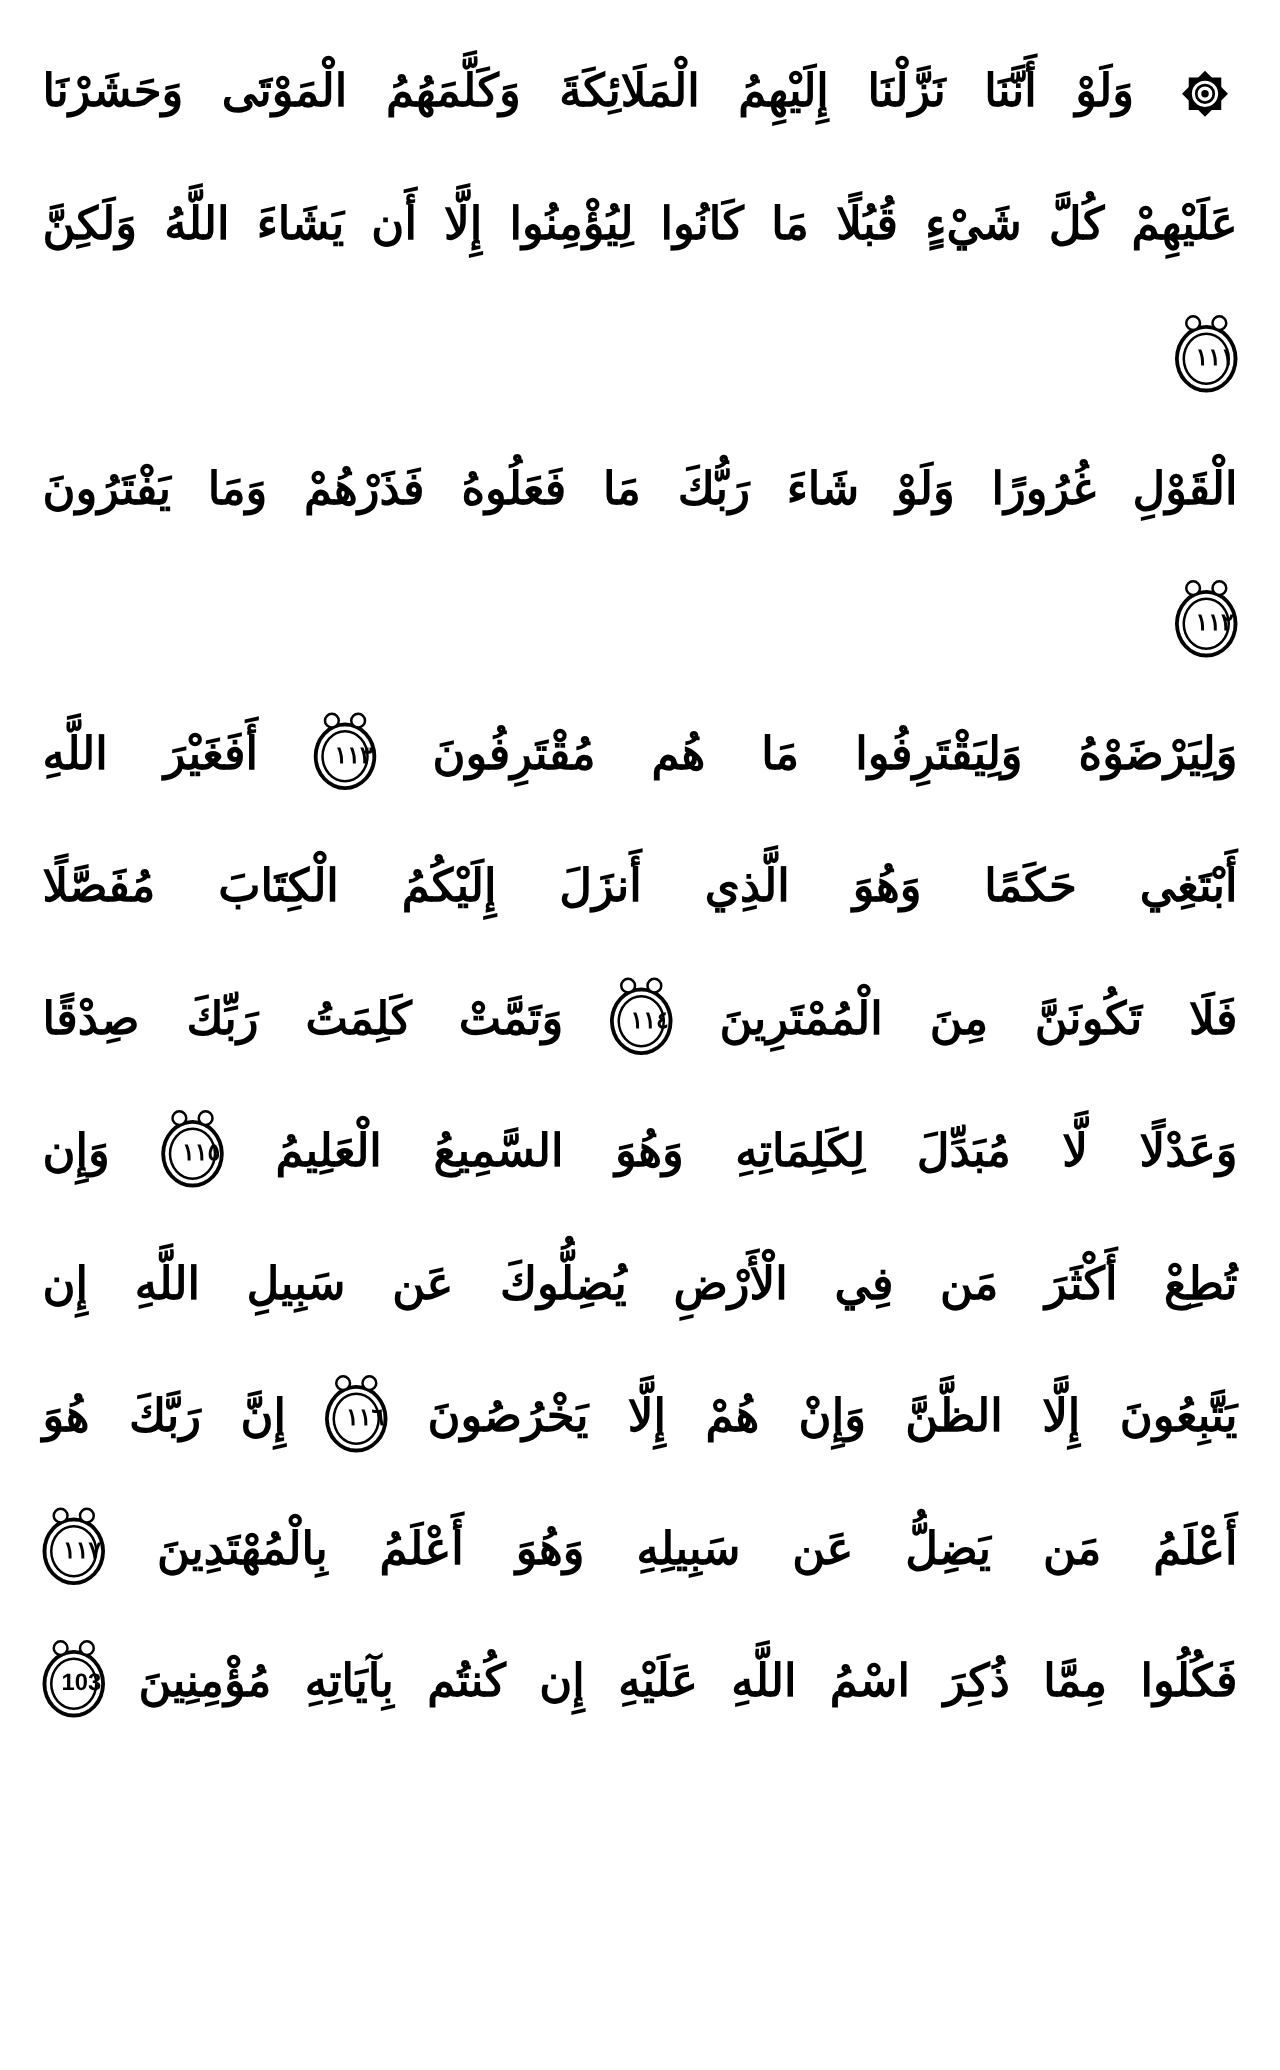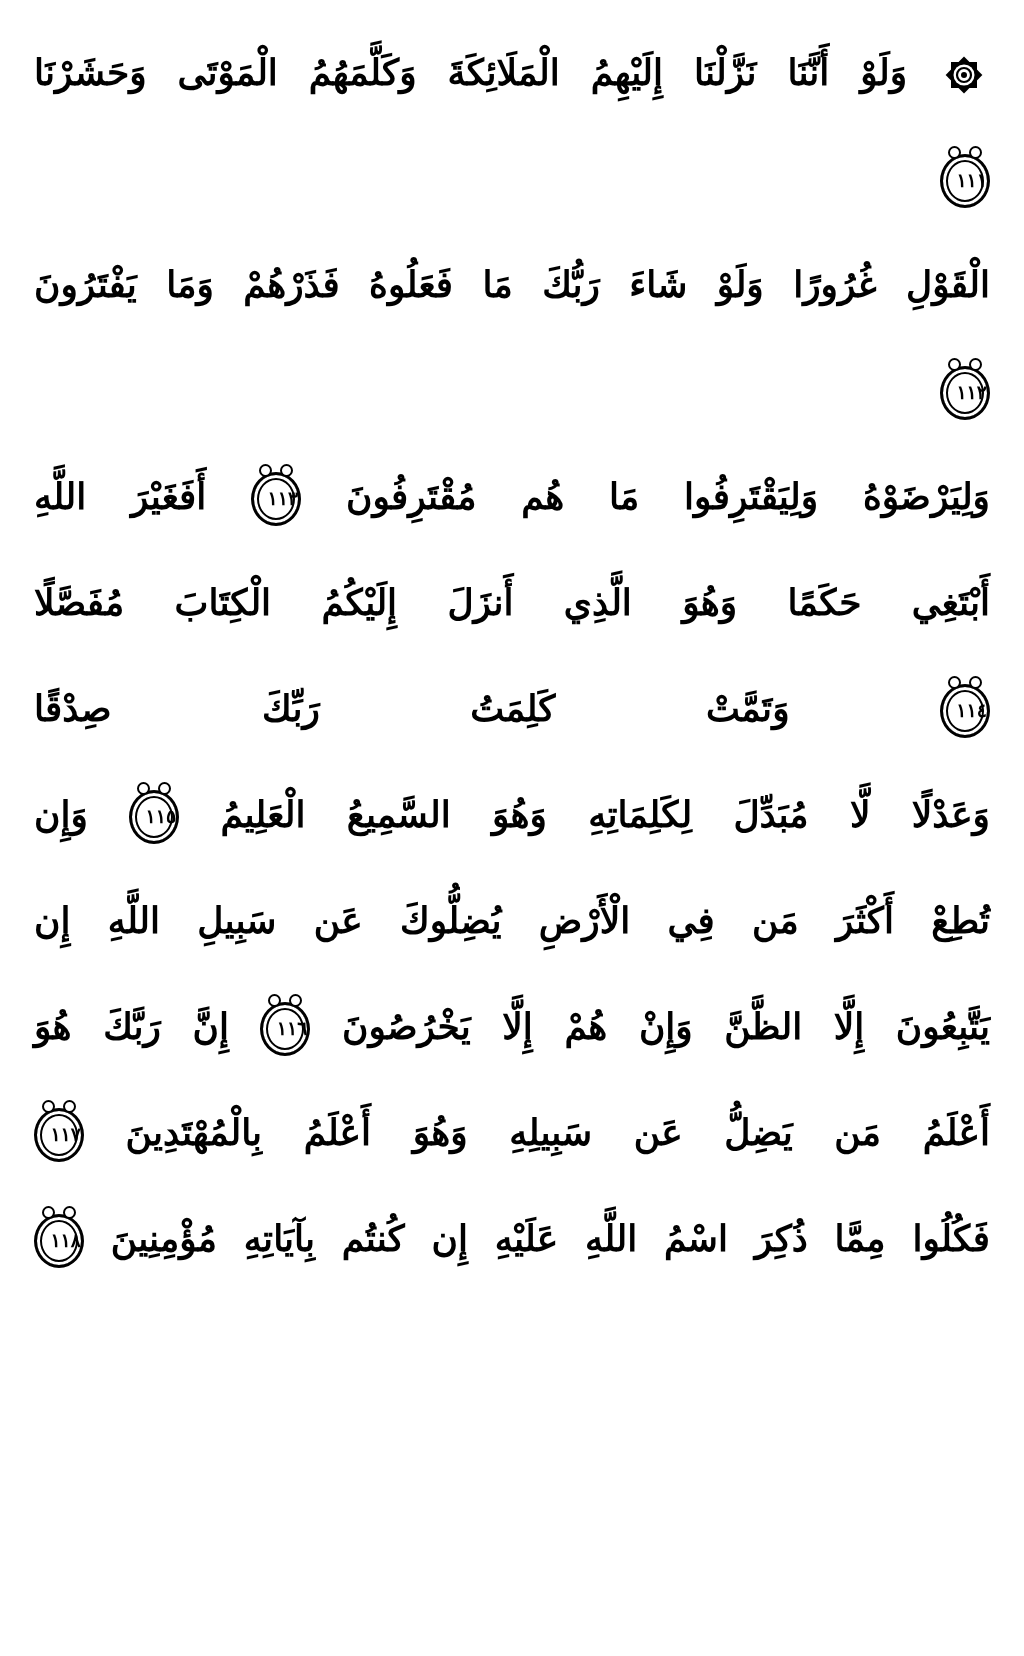--- a/index.html
+++ b/index.html
@@ -83,24 +83,25 @@
 <main id="mushaf-page">
     <div class="line"><svg class="hizb-icon" width="52" height="52" viewBox="0 0 52 52">
         <g fill="#000000">
           <rect x="13" y="13" width="26" height="26"></rect>
           <rect x="13" y="13" width="26" height="26" transform="rotate(45 26 26)"></rect>
         </g>
         <circle cx="26" cy="26" r="10.5" fill="#ffffff"></circle>
         <circle cx="26" cy="26" r="7" fill="none" stroke="#000000" stroke-width="2.2"></circle>
         <circle cx="26" cy="26" r="3" fill="#000000"></circle>
       </svg> <span class="words">وَلَوْ أَنَّنَا نَزَّلْنَا إِلَيْهِمُ الْمَلَائِكَةَ وَكَلَّمَهُمُ الْمَوْتَى وَحَشَرْنَا</span> </div>
+    <div class="line"><span class="words">عَلَيْهِمْ كُلَّ شَيْءٍ قُبُلًا مَا كَانُوا لِيُؤْمِنُوا إِلَّا أَن يَشَاءَ اللَّهُ وَلَكِنَّ</span> </div>
     <div class="line"> <span class="ayah"><span class="ayah-num">١١١</span></span>  </div>
     <div class="line"><span class="words">الْقَوْلِ غُرُورًا وَلَوْ شَاءَ رَبُّكَ مَا فَعَلُوهُ فَذَرْهُمْ وَمَا يَفْتَرُونَ</span> </div>
     <div class="line"><span class="ayah"><span class="ayah-num">١١٢</span></span>  </div>
     <div class="line"><span class="words">وَلِيَرْضَوْهُ وَلِيَقْتَرِفُوا مَا هُم مُقْتَرِفُونَ</span> <span class="ayah"><span class="ayah-num">١١٣</span></span> <span class="words">أَفَغَيْرَ اللَّهِ</span> </div>
     <div class="line"><span class="words">أَبْتَغِي حَكَمًا وَهُوَ الَّذِي أَنزَلَ إِلَيْكُمُ الْكِتَابَ مُفَصَّلًا</span> </div>
-    <div class="line"> <span class="ayah"><span class="ayah-num">١١٤</span></span> <span class="words">وَتَمَّتْ كَلِمَتُ رَبِّكَ صِدْقًا</span> </div>
+    <div class="line"><span class="words">فَلَا تَكُونَنَّ مِنَ الْمُمْتَرِينَ</span> <span class="ayah"><span class="ayah-num">١١٤</span></span> <span class="words">وَتَمَّتْ كَلِمَتُ رَبِّكَ صِدْقًا</span> </div>
     <div class="line"><span class="words">وَعَدْلًا لَّا مُبَدِّلَ لِكَلِمَاتِهِ وَهُوَ السَّمِيعُ الْعَلِيمُ</span> <span class="ayah"><span class="ayah-num">١١٥</span></span> <span class="words">وَإِن</span> </div>
     <div class="line"><span class="words">تُطِعْ أَكْثَرَ مَن فِي الْأَرْضِ يُضِلُّوكَ عَن سَبِيلِ اللَّهِ إِن</span> </div>
     <div class="line"><span class="words">يَتَّبِعُونَ إِلَّا الظَّنَّ وَإِنْ هُمْ إِلَّا يَخْرُصُونَ</span> <span class="ayah"><span class="ayah-num">١١٦</span></span> <span class="words">إِنَّ رَبَّكَ هُوَ</span> </div>
     <div class="line"><span class="words">أَعْلَمُ مَن يَضِلُّ عَن سَبِيلِهِ وَهُوَ أَعْلَمُ بِالْمُهْتَدِينَ</span> <span class="ayah"><span class="ayah-num">١١٧</span></span> </div>
-    <div class="line"><span class="words">فَكُلُوا مِمَّا ذُكِرَ اسْمُ اللَّهِ عَلَيْهِ إِن كُنتُم بِآيَاتِهِ مُؤْمِنِينَ</span> <span class="ayah"><span class="ayah-num">١١٨</span></span> </div>
+    <div class="line"><span class="words">فَكُلُوا مِمَّا ذُكِرَ اسْمُ اللَّهِ عَلَيْهِ إِن كُنتُم بِآيَاتِهِ مُؤْمِنِينَ</span> <span class="ayah"><span class="ayah-num">103</span></span> </div>
   </main>
 
 </body></html>

